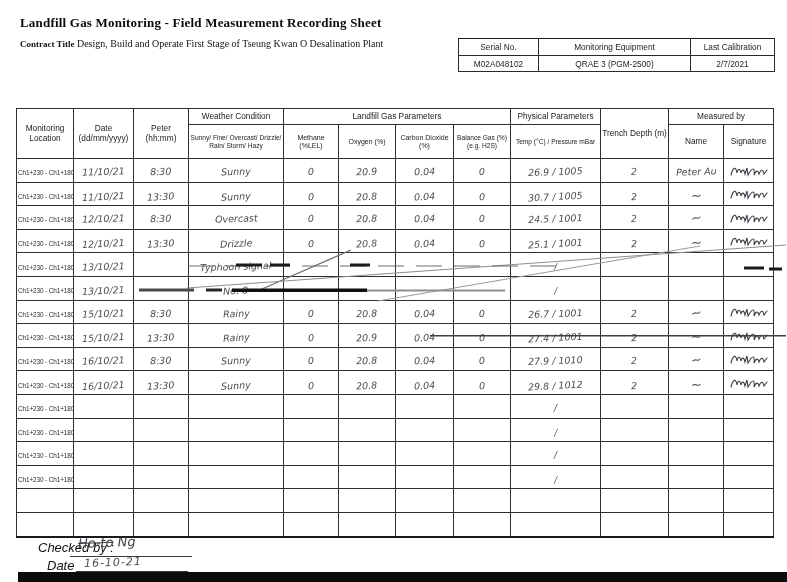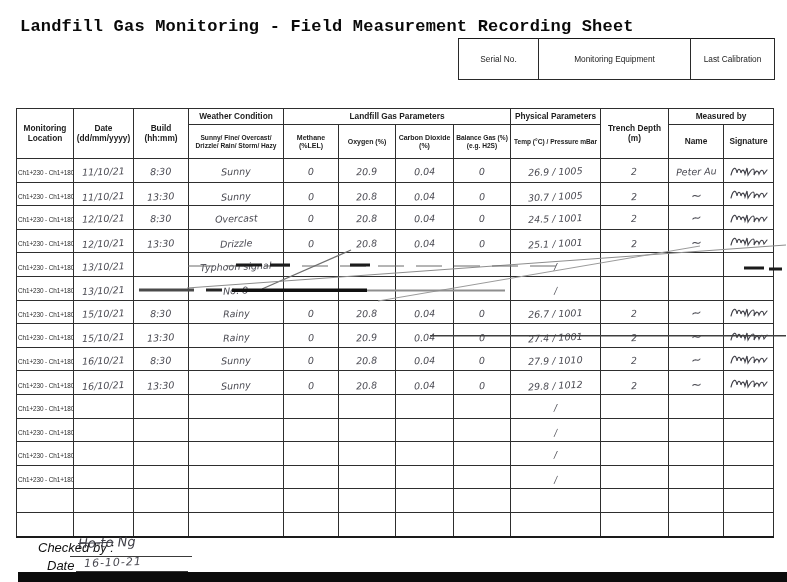--- a/index.html
+++ b/index.html
@@ -2,43 +2,43 @@
 <html><head>
 <meta charset="utf-8">
 <style>
   html,body{margin:0;padding:0;}
   body{
     width:787px;height:582px;background:#ffffff;position:relative;overflow:hidden;
     font-family:"Liberation Sans",sans-serif;color:#1c1c1c;
   }
   .page-title{
     position:absolute;left:20px;top:6px;
-    font-family:Liberation Mono, monospace;font-weight:bold;font-size:17px;color:#0a0a0a;
+    font-family:Liberation Serif, serif;font-weight:bold;font-size:13px;color:#0a0a0a;
     letter-spacing:.2px;white-space:nowrap;
   }
   .contract{
     position:absolute;left:20px;top:37px;
     font-family:"Liberation Serif",serif;font-size:10px;color:#141414;line-height:14px;white-space:nowrap;
   }
   .contract b{font-size:9px;}
   
   .equip{
     position:absolute;left:458px;top:38px;border-collapse:collapse;
     font-size:8.3px;color:#242424;text-align:center;table-layout:fixed;
   }
-  .equip th,.equip td{border:1px solid #2a2a2a;padding:12px 2px;font-weight:normal;height:15px;overflow:hidden;white-space:nowrap;}
+  .equip th,.equip td{border:1px solid #2a2a2a;padding:0 2px;font-weight:normal;height:15px;overflow:hidden;white-space:nowrap;}
   .equip th{height:16px;border-top:1.5px solid #1a1a1a;}
   
   .main{
     position:absolute;left:16px;top:108px;width:757px;border-collapse:collapse;table-layout:fixed;
     text-align:center;color:#1c1c1c;
   }
   .main th,.main td{border:1px solid #2e2e2e;padding:0 1px;overflow:hidden;}
   .main{border:1.5px solid #1a1a1a;}
-  .main th{font-weight:bold;font-size:8.3px;line-height:1.12;}
+  .main th{font-weight:normal;font-size:8.3px;line-height:1.12;}
   .main tr.grow th{height:15px;}
   .main tr.srow th{height:33px;}
   .main td{height:22.6px;}
   .main tbody tr:last-child td{border-bottom:2px solid #1a1a1a;}
   th.f66{font-size:6.6px;}
   th.f70{font-size:7px;}
   .loc{font-size:6.4px;letter-spacing:-.1px;white-space:nowrap;color:#2a2a2a;}
   .hw{
     display:inline-block;font-family:"DejaVu Sans",sans-serif;font-style:italic;
     font-size:9.5px;color:#4a4a52;transform:rotate(-2deg);white-space:nowrap;
@@ -57,36 +57,42 @@
   .scan-bar{position:absolute;left:18px;top:572px;width:769px;height:10px;background:#0c0c0c;}
   .artifacts{position:absolute;left:0;top:0;pointer-events:none;}
   .sigsvg{display:inline-block;vertical-align:middle;}
 </style>
 </head>
 <body>
 
 <h1 class="page-title">Landfill Gas Monitoring - Field Measurement Recording Sheet</h1>
 
 <div class="contract">
+  <div><b>Contract Title</b> <span>Design, Build and Operate First Stage of Tseung Kwan O Desalination Plant</span></div>
 </div>
 
 <table class="equip">
   <colgroup>
       <col style="width:80px">
       <col style="width:152px">
       <col style="width:84px">
     </colgroup>
   <thead>
     <tr>
       <th>Serial No.</th>
       <th>Monitoring Equipment</th>
       <th>Last Calibration</th>
     </tr>
   </thead>
   <tbody>
+      <tr>
+        <td>M02A048102</td>
+        <td>QRAE 3 (PGM-2500)</td>
+        <td>2/7/2021</td>
+      </tr>
     </tbody>
 </table>
 
 <table class="main">
   <colgroup>
     <col style="width:57px">
       <col style="width:60px">
       <col style="width:55px">
       <col style="width:95px">
     <col style="width:55px">
@@ -95,21 +101,21 @@
       <col style="width:57px">
     <col style="width:90px">
       <col style="width:68px">
       <col style="width:55px">
       <col style="width:50px">
   </colgroup>
   <thead>
     <tr class="grow">
       <th rowspan="2">Monitoring Location</th>
       <th rowspan="2">Date (dd/mm/yyyy)</th>
-      <th rowspan="2">Build (hh:mm)</th>
+      <th rowspan="2">Peter (hh:mm)</th>
       <th>Weather Condition</th>
       <th colspan="4">Landfill Gas Parameters</th>
       <th>Physical Parameters</th>
       <th rowspan="2">Trench Depth (m)</th>
       <th colspan="2">Measured by</th>
     </tr>
     <tr class="srow">
       <th class="f66">Sunny/ Fine/ Overcast/ Drizzle/ Rain/ Storm/ Hazy</th>
       <th class="f70">Methane (%LEL)</th>
       <th class="f70">Oxygen (%)</th>

